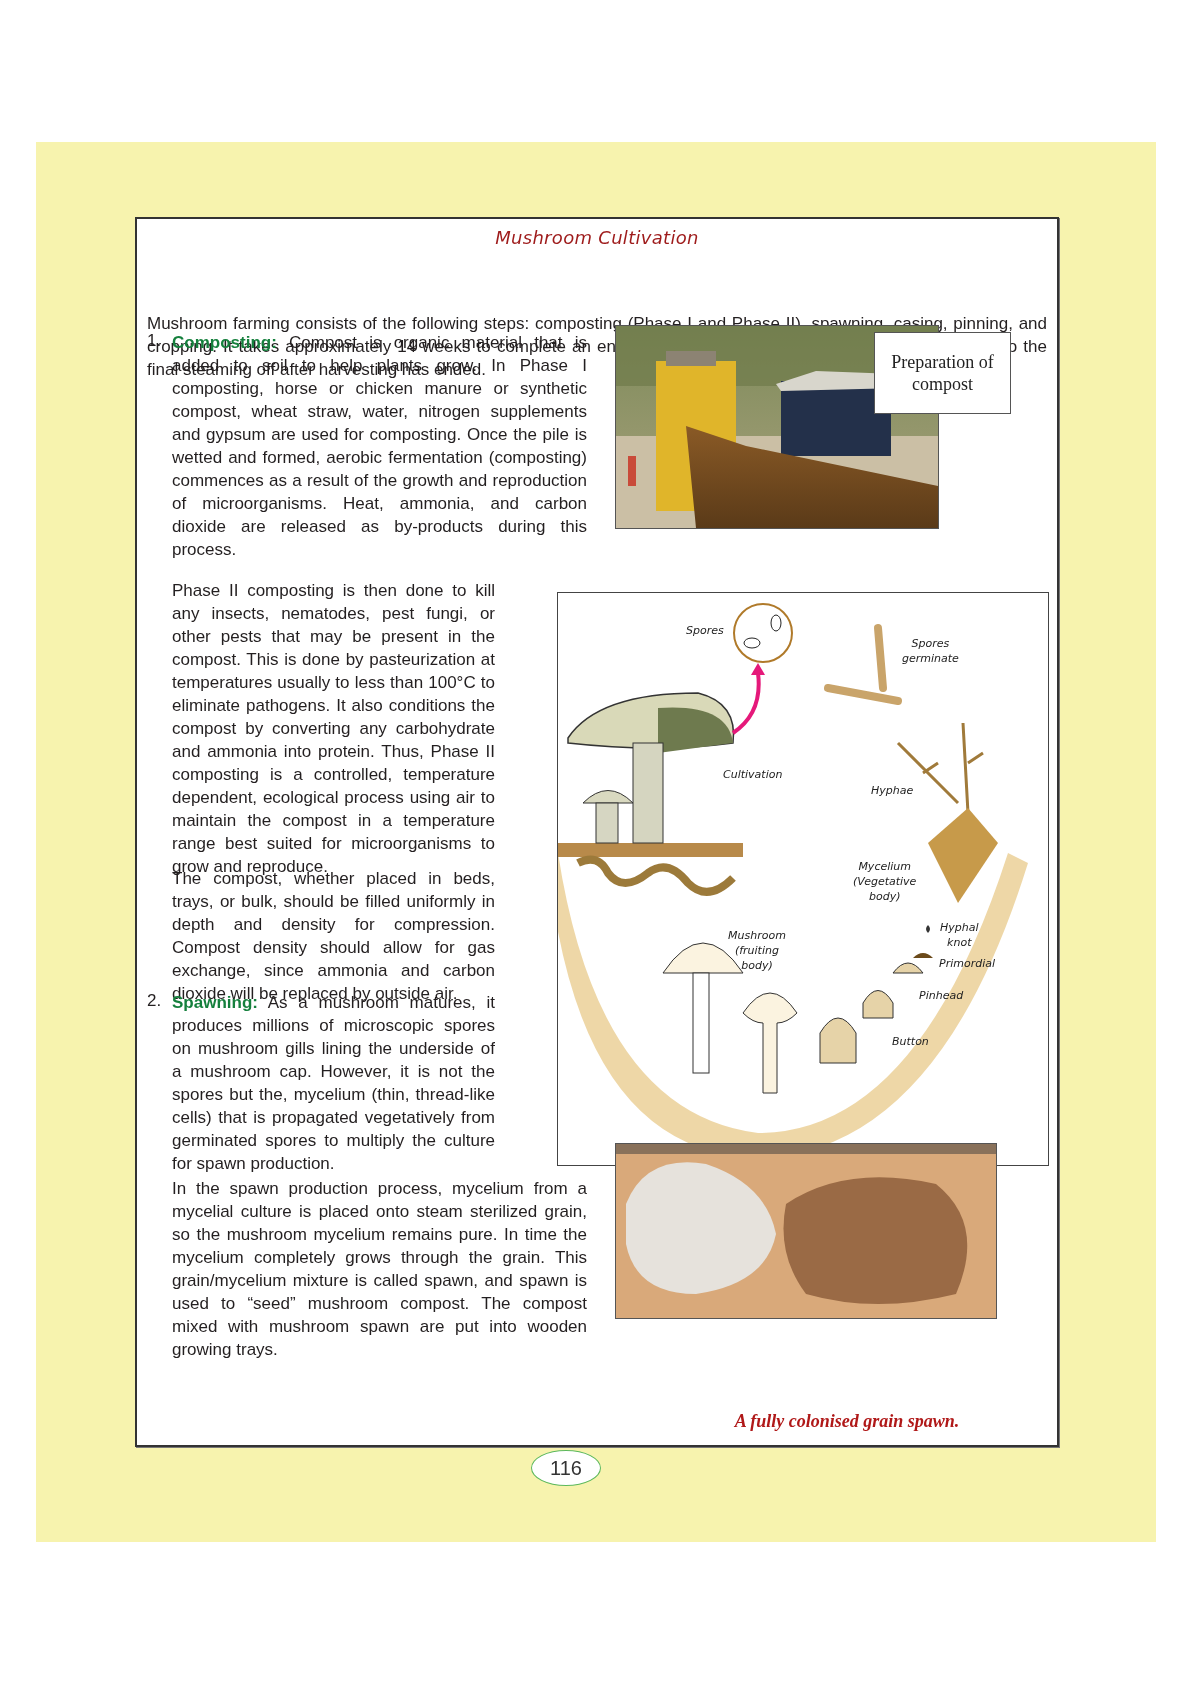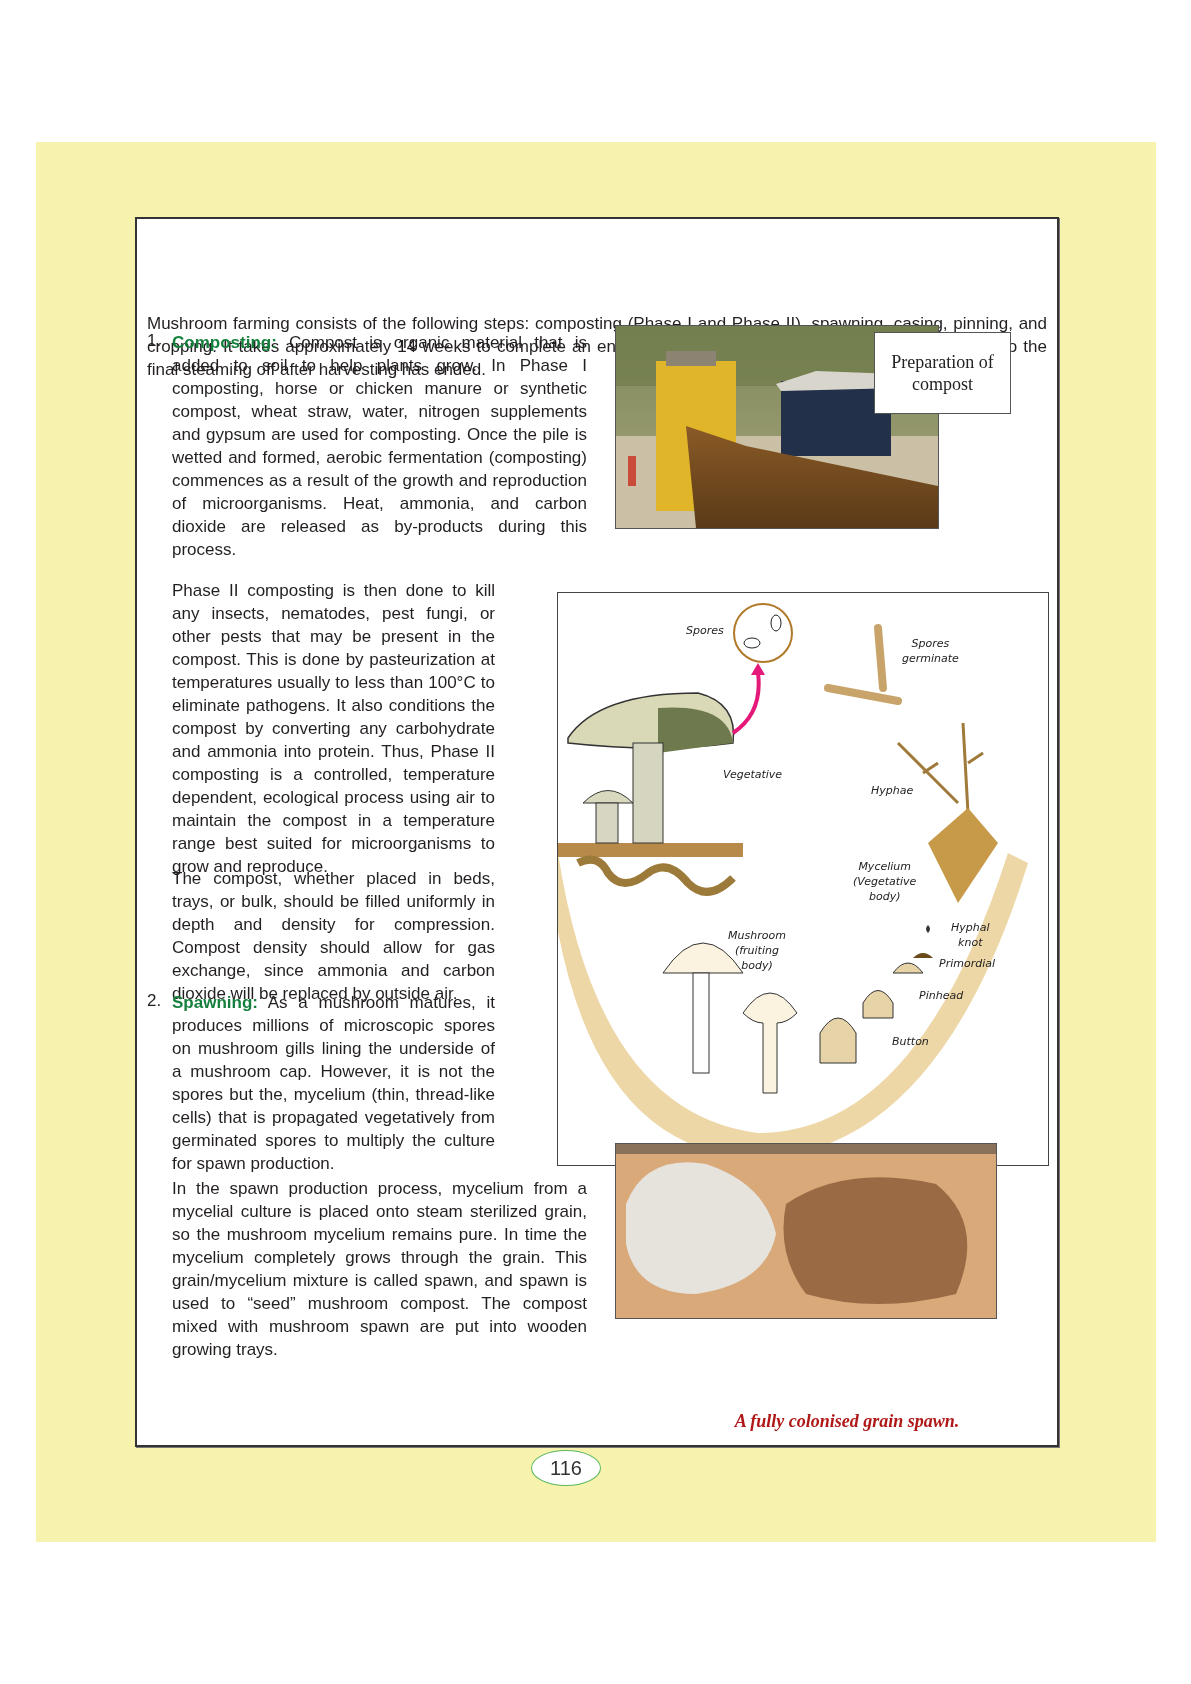--- a/index.html
+++ b/index.html
@@ -17,20 +17,21 @@
   .dlabel { position: absolute; font-family: "DejaVu Sans", sans-serif; font-style: italic; font-size: 11px; line-height: 15px; color: #222; text-align: center; }
   .spawn-cap { position: absolute; left: 560px; top: 1192px; width: 300px; text-align: center; font-family: "Liberation Serif", serif; font-style: italic; font-weight: bold; font-size: 18px; color: #b01818; }
   .pagenum { position: absolute; left: 531px; top: 1450px; width: 68px; height: 34px; border: 1.5px solid #5cb85c; border-radius: 50%; background: #fff; text-align: center; line-height: 34px; font-size: 20px; color: #333; }
 </style>
 </head>
 <body>
 
 <div class="band"></div>
 
 <div class="card">
+  <div class="title">Mushroom Cultivation</div>
   <div class="p intro">Mushroom farming consists of the following steps: composting (Phase I and Phase II), spawning, casing, pinning, and cropping. It takes approximately 14 weeks to complete an entire production cycle, from the start of composting to the final steaming off after harvesting has ended.</div>
 
   <span class="num" style="left:10px; top:112px;">1.</span>
   <div class="p" style="left:35px; top:112px; width:415px;">
     <span class="kw">Composting:</span>
     <span>Compost is organic material that is added to soil to help plants grow. In Phase I composting, horse or chicken manure or synthetic compost, wheat straw, water, nitrogen supplements and gypsum are used for composting.  Once the pile is wetted and formed, aerobic fermentation (composting) commences as a result of the growth and reproduction of microorganisms. Heat, ammonia, and carbon dioxide are released as by-products during this process.</span>
   </div>
 
   <div class="photo" style="left:478px; top:106px; width:322px; height:202px;">
     <svg width="322" height="202" viewBox="0 0 322 202">
@@ -99,33 +100,33 @@
       <path d="M262,440 q18,-30 36,0 v30 h-36 z" fill="#e6d3a8" stroke="#333"></path>
       <path d="M185,420 q27,-40 54,0 q-10,10 -20,10 v70 h-14 v-70 q-10,0 -20,-10 z" fill="#fbf3e0" stroke="#333"></path>
       <path d="M105,380 q40,-60 80,0 z" fill="#fbf3e0" stroke="#333"></path>
       <rect x="135" y="380" width="16" height="100" fill="#fff" stroke="#333"></rect>
     </svg>
     <div class="dlabel" style="left:128px; top:30px;">Spores</div>
     <div class="dlabel" style="left:344px; top:43px;">
       <div>Spores</div>
       <div>germinate</div>
     </div>
-    <div class="dlabel" style="left:165px; top:174px;">Vegetative</div>
+    <div class="dlabel" style="left:165px; top:174px;">Cultivation</div>
     <div class="dlabel" style="left:313px; top:190px;">Hyphae</div>
     <div class="dlabel" style="left:295px; top:266px;">
       <div>Mycelium</div>
       <div>(Vegetative</div>
       <div>body)</div>
     </div>
     <div class="dlabel" style="left:170px; top:335px;">
       <div>Mushroom</div>
       <div>(fruiting</div>
       <div>body)</div>
     </div>
-    <div class="dlabel" style="left:393px; top:327px;font-style:italic;">
+    <div class="dlabel" style="left:382px; top:327px;font-style:italic;">
       <div>Hyphal</div>
       <div>knot</div>
     </div>
     <div class="dlabel" style="left:381px; top:363px;">Primordial</div>
     <div class="dlabel" style="left:361px; top:395px;">Pinhead</div>
     <div class="dlabel" style="left:334px; top:441px;">Button</div>
   </div>
 
   <span class="num" style="left:10px; top:772px;">2.</span>
   <div class="p" style="left:35px; top:772px; width:323px;">

